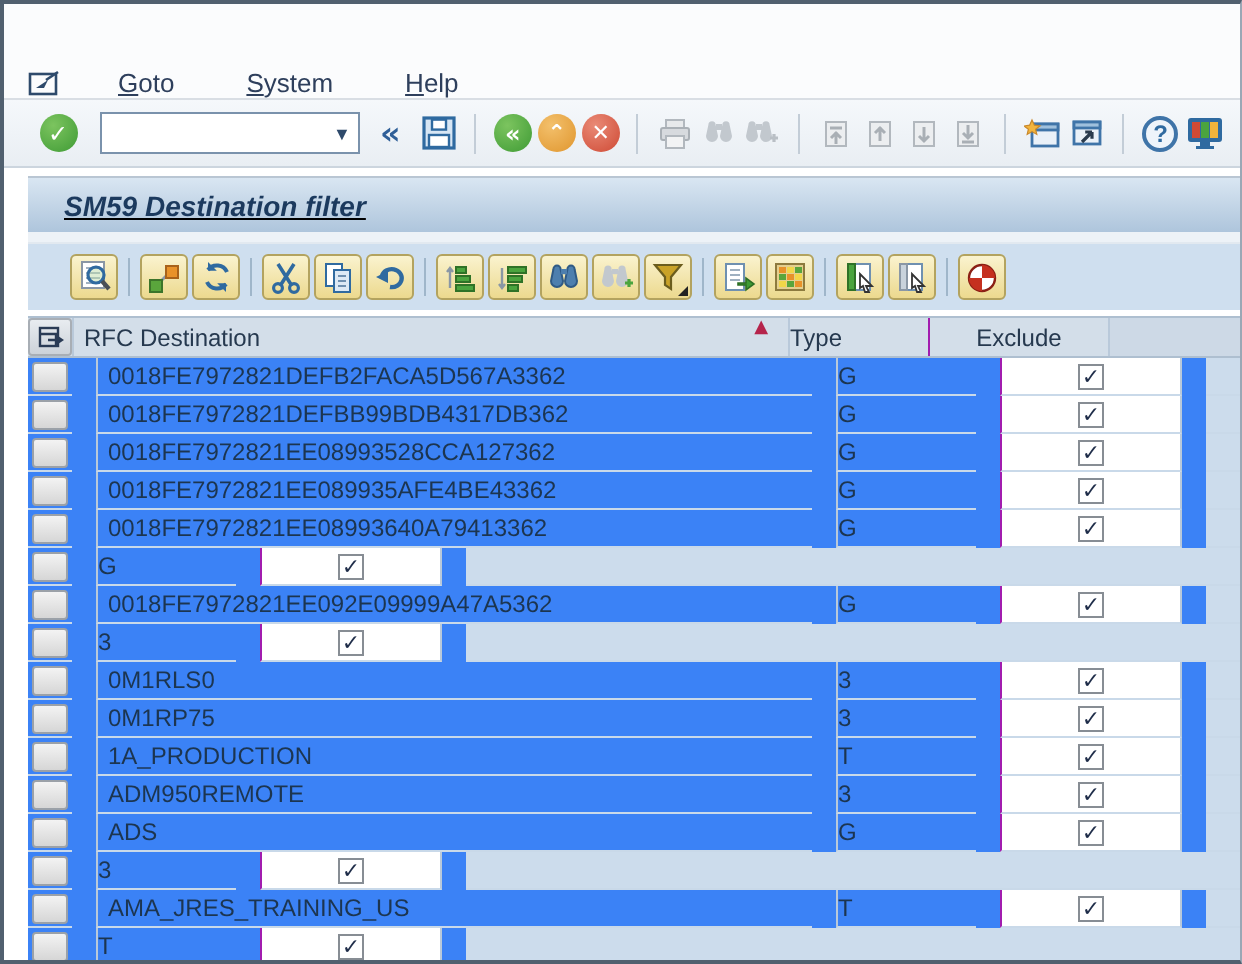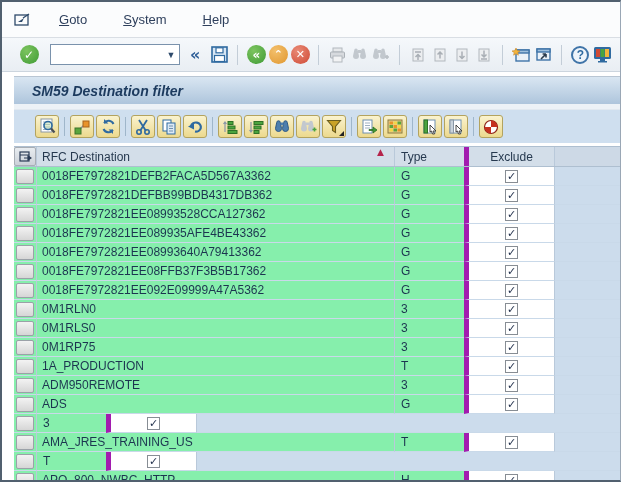--- a/index.html
+++ b/index.html
@@ -4,21 +4,21 @@
 <style>
   * { margin:0; padding:0; box-sizing:border-box; }
   html,body { background:#fff; }
   body { font-family:"Liberation Sans", sans-serif; }
   .screen{
     position:relative; width:621px; height:482px; overflow:hidden; background:#fff;
     border-left:2px solid #51606f; border-top:2px solid #51606f;
     border-bottom:2px solid #51606f; border-right:1px solid #9aa7b5;
   }
   
-  .menubar{ height:36px; background:#fbfcfd; display:flex; align-items:center; gap:26px;
+  .menubar{ height:48px; background:#fbfcfd; display:flex; align-items:flex-end; gap:26px;
     padding-left:12px; border-bottom:1px solid #d9dee4; color:#2e3f5c; font-size:13px; }
   .menu-item{ cursor:default; }
   .menu-item u{ text-decoration:underline; }
   .winmenu-icon{ display:inline-flex; margin-right:2px; }
   
   .toolbar{ height:34px; background:linear-gradient(#f5f8fb,#e9eef3);
     border-bottom:1px solid #ccd5de; display:flex; align-items:center; padding-left:16px; }
   .circle{ width:19px; height:19px; border-radius:50%; color:#fff; font-weight:bold;
     display:inline-flex; align-items:center; justify-content:center;
     font-family:"DejaVu Sans", sans-serif; }
@@ -32,41 +32,41 @@
   .collapse{ color:#2f5f98; font-size:16px; font-weight:bold; margin:0 8px 0 10px;
     font-family:"DejaVu Sans", sans-serif; }
   .tsep{ width:1px; height:20px; background:#c3cdd7; margin:0 7px; }
   .tbtn{ display:inline-flex; align-items:center; justify-content:center;
     width:22px; height:24px; background:transparent; border:none; cursor:default; }
   .qm{ width:18px; height:18px; border-radius:50%; background:#eef4fa; border:2px solid #3f74a8;
     color:#2f6aa0; font-weight:bold; font-size:12px; display:inline-flex; align-items:center; justify-content:center; }
   
   .gap4{ height:4px; background:#fff; }
   .titleband{ height:28px; margin-left:12px; border-top:1px solid #b9c6d3;
-    background:linear-gradient(#d9e6f2,#aec5dc); display:flex; align-items:center; }
+    background:linear-gradient(#d9e6f2,#aec5dc); display:flex; align-items:center;text-decoration:underline; }
   .titleband .title{ font-size:14px; font-weight:bold; font-style:italic; color:#1c3a5e; padding-left:18px; }
   .strip{ height:6px; margin-left:12px; background:#edf2f7; border-bottom:1px solid #e2e9f0; }
   
   .apptoolbar{ height:33px; margin-left:12px; background:#cfdfef; display:flex; align-items:center; padding-left:21px; }
   .abtn{ position:relative; width:24px; height:23px; margin-right:2px; border:1px solid #b3a35f; border-radius:3px;
     background:linear-gradient(#faf3cf,#ecd98e); display:inline-flex; align-items:center; justify-content:center; cursor:default; }
   .asep{ width:1px; height:19px; background:#9fb6ca; margin:0 5px 0 3px; }
   .corner-dd{ position:absolute; right:1px; bottom:1px; width:0; height:0;
     border-left:5px solid transparent; border-bottom:5px solid #222; }
   .gap3{ height:3px; background:#fff; margin-left:12px; }
   
   .table{ margin-left:12px; border-top:1px solid #aebfd0; }
   .thead{ display:flex; height:20px; background:#d3dee9; border-bottom:1px solid #aebfd0;
     color:#26394f; font-size:12px; }
-  .trow{ display:flex; height:19px; background:#86efac; font-size:12px; color:#1c3550; }
+  .trow{ display:flex; height:19px; background:#3b82f6; font-size:12px; color:#1c3550;gap:12px; }
   .cell{ display:flex; align-items:center; overflow:hidden; white-space:nowrap; }
   .col-sel{ width:22px; justify-content:center; }
   .col-dest{ width:358px; padding-left:5px; border-left:1px solid #b9c9da; position:relative; }
-  .col-type{ width:70px; padding-left:6px; border-left:1px solid #b9c9da; }
-  .col-excl{ width:91px; justify-content:center; border-left:5px solid #a21caf; border-right:1px solid #b9c9da; }
+  .col-type{ width:70px; padding-left:0; border-left:1px solid #b9c9da; }
+  .col-excl{ width:91px; justify-content:center; border-left:1px solid #a21caf; border-right:1px solid #b9c9da; }
   .col-fill{ flex:1; background:#ccdcec; }
   .thead .col-sel{ background:linear-gradient(#e8ecf0,#ccd2d9); border:1px solid #a8aeb5; border-radius:2px; }
   .thead .col-fill{ background:#cdd9e6; }
   .sort-ind{ position:absolute; right:10px; top:0px; color:#b5244b; font-size:9px; line-height:10px;
     font-family:"DejaVu Sans", sans-serif; }
   .trow .cell{ border-bottom:1px solid #c9d9e9; }
   .trow .col-excl{ background:#fff; }
   .selbtn{ width:18px; height:15px; background:linear-gradient(#f3f3f3,#d6d6d6);
     border:1px solid #9ba1a8; border-radius:2px; }
   .checkbox{ width:13px; height:13px; background:#fff; border:1px solid #878d94;
@@ -422,21 +422,20 @@
     <div class="cell col-excl">
       <span class="checkbox checked"></span>
     </div>
     <div class="cell col-fill"></div>
   </div>
 
   <div class="trow">
     <div class="cell col-sel">
       <div class="selbtn"></div>
     </div>
-    <div class="cell col-dest">0018FE7972821EE08FFB37F3B5B17362</div>
     <div class="cell col-type">G</div>
     <div class="cell col-excl">
       <span class="checkbox checked"></span>
     </div>
     <div class="cell col-fill"></div>
   </div>
 
   <div class="trow">
     <div class="cell col-sel">
       <div class="selbtn"></div>
@@ -446,21 +445,20 @@
     <div class="cell col-excl">
       <span class="checkbox checked"></span>
     </div>
     <div class="cell col-fill"></div>
   </div>
 
   <div class="trow">
     <div class="cell col-sel">
       <div class="selbtn"></div>
     </div>
-    <div class="cell col-dest">0M1RLN0</div>
     <div class="cell col-type">3</div>
     <div class="cell col-excl">
       <span class="checkbox checked"></span>
     </div>
     <div class="cell col-fill"></div>
   </div>
 
   <div class="trow">
     <div class="cell col-sel">
       <div class="selbtn"></div>

